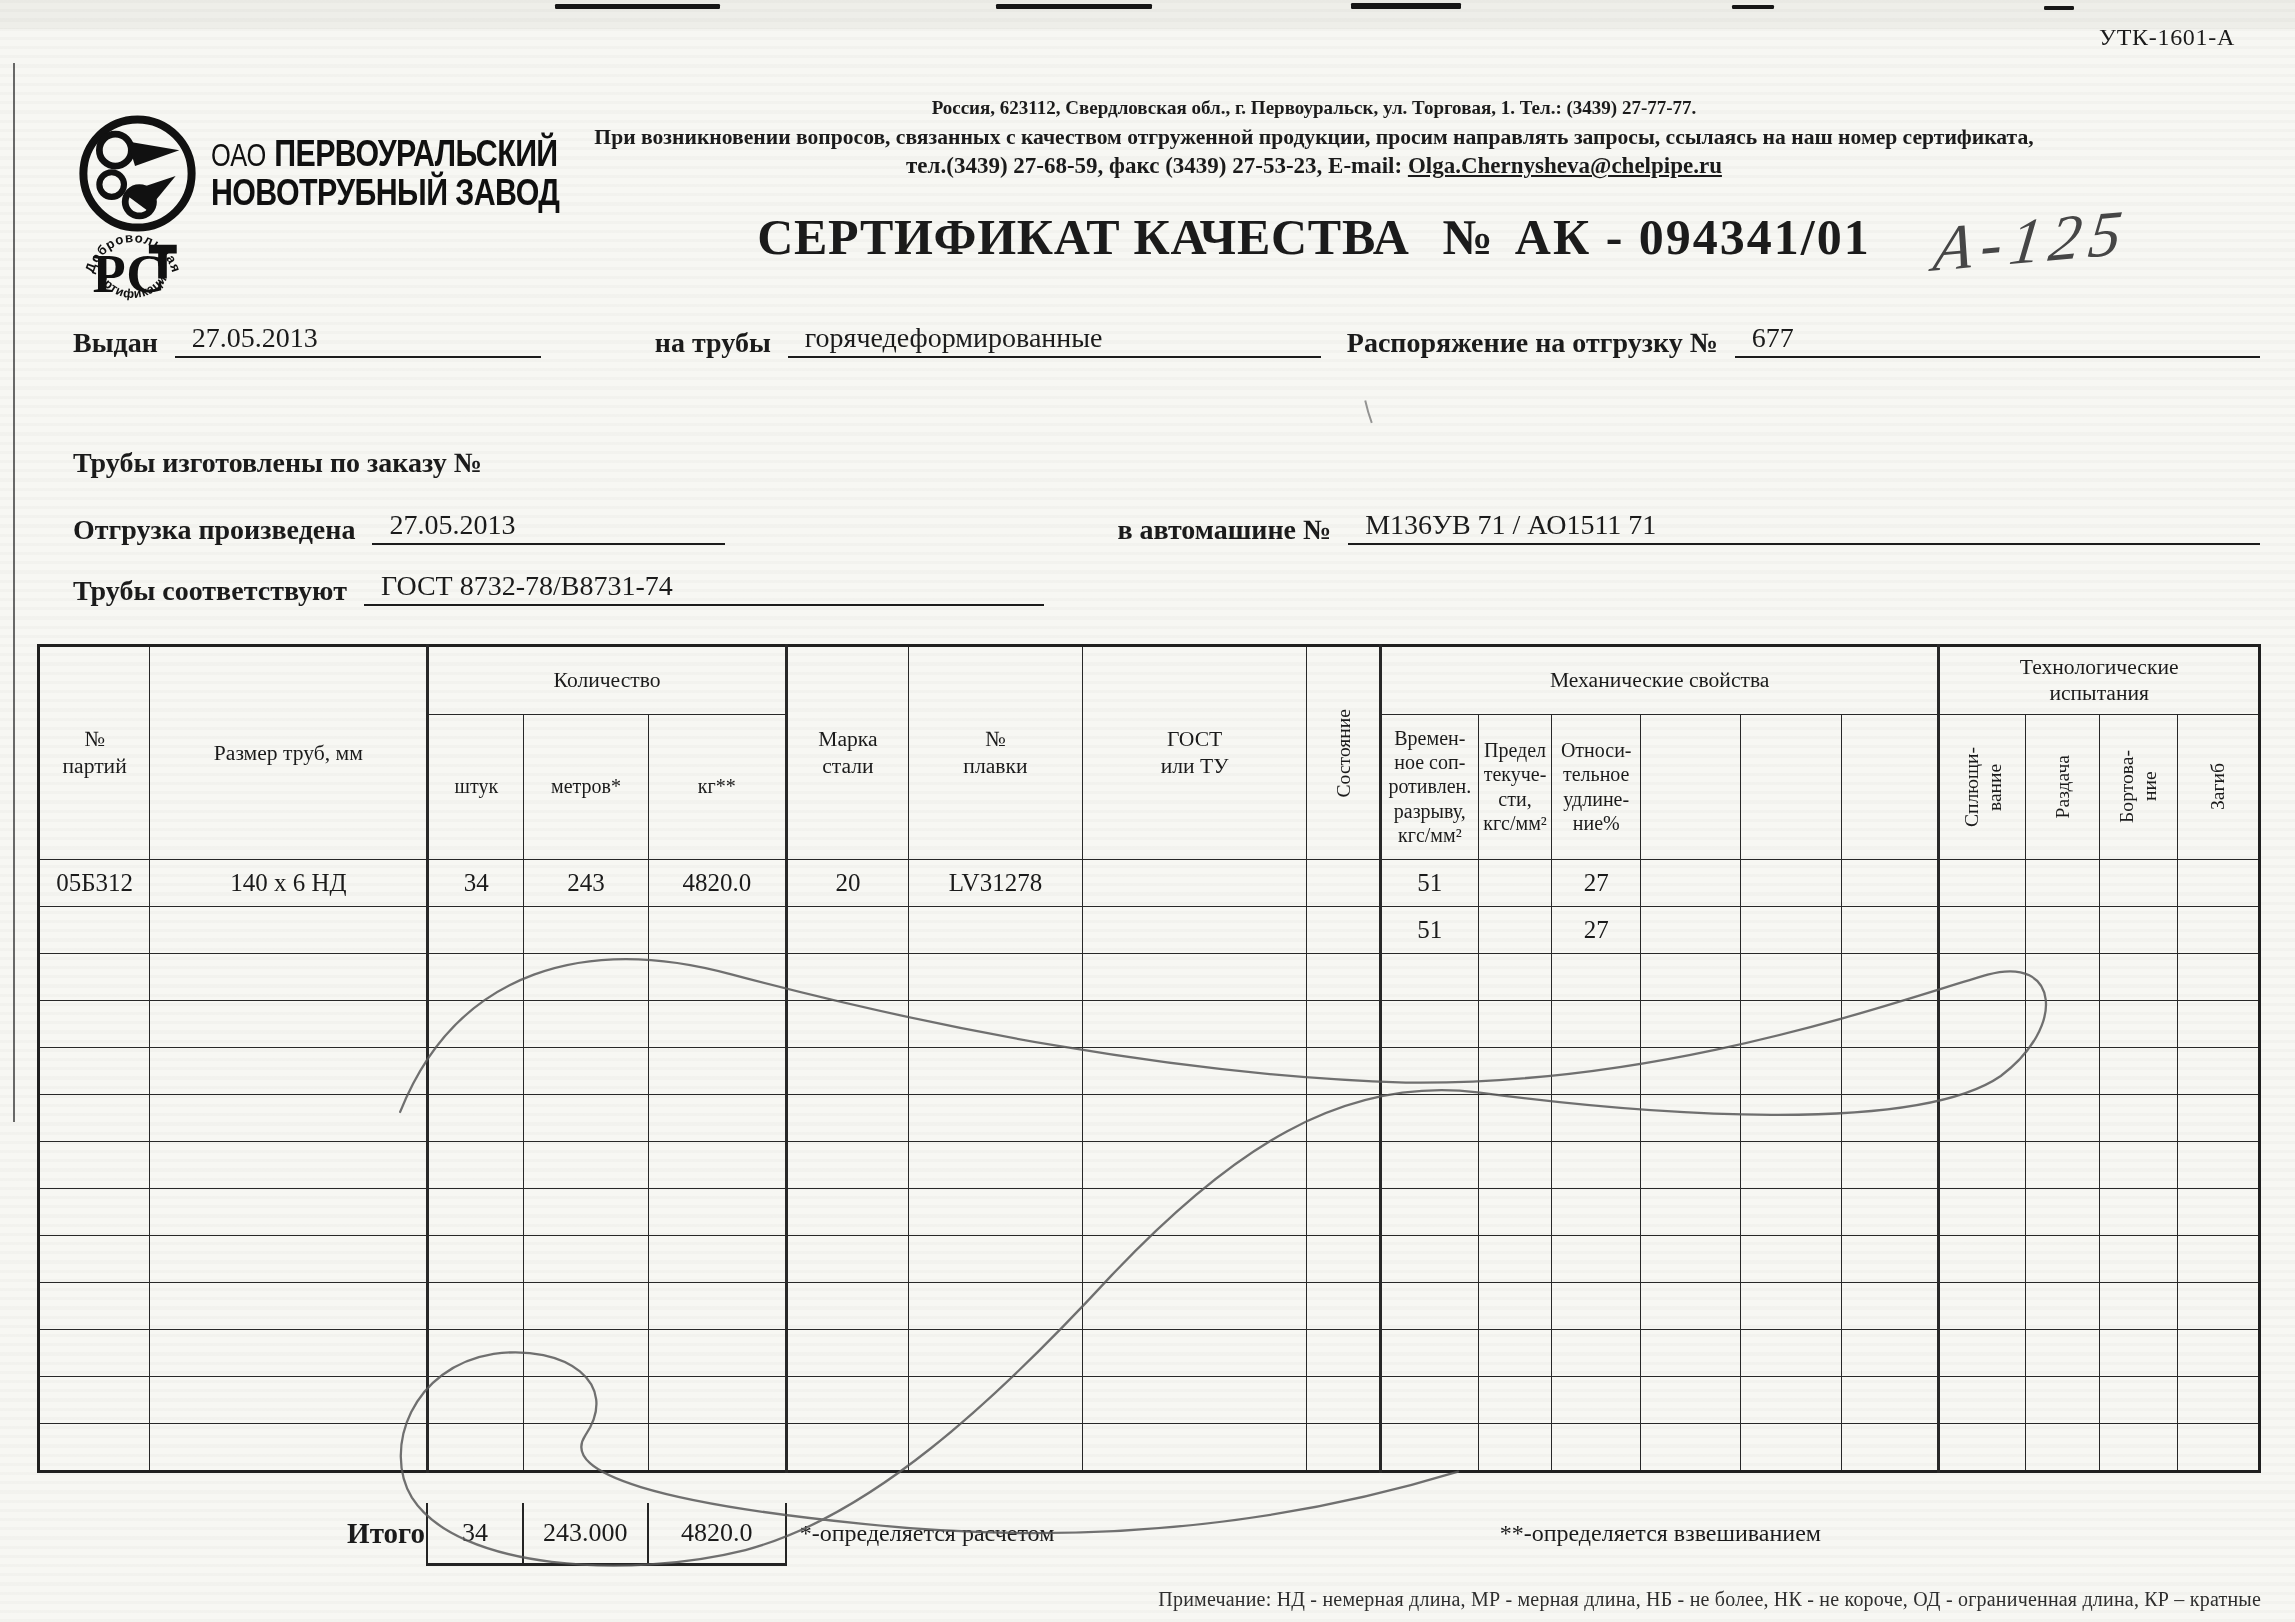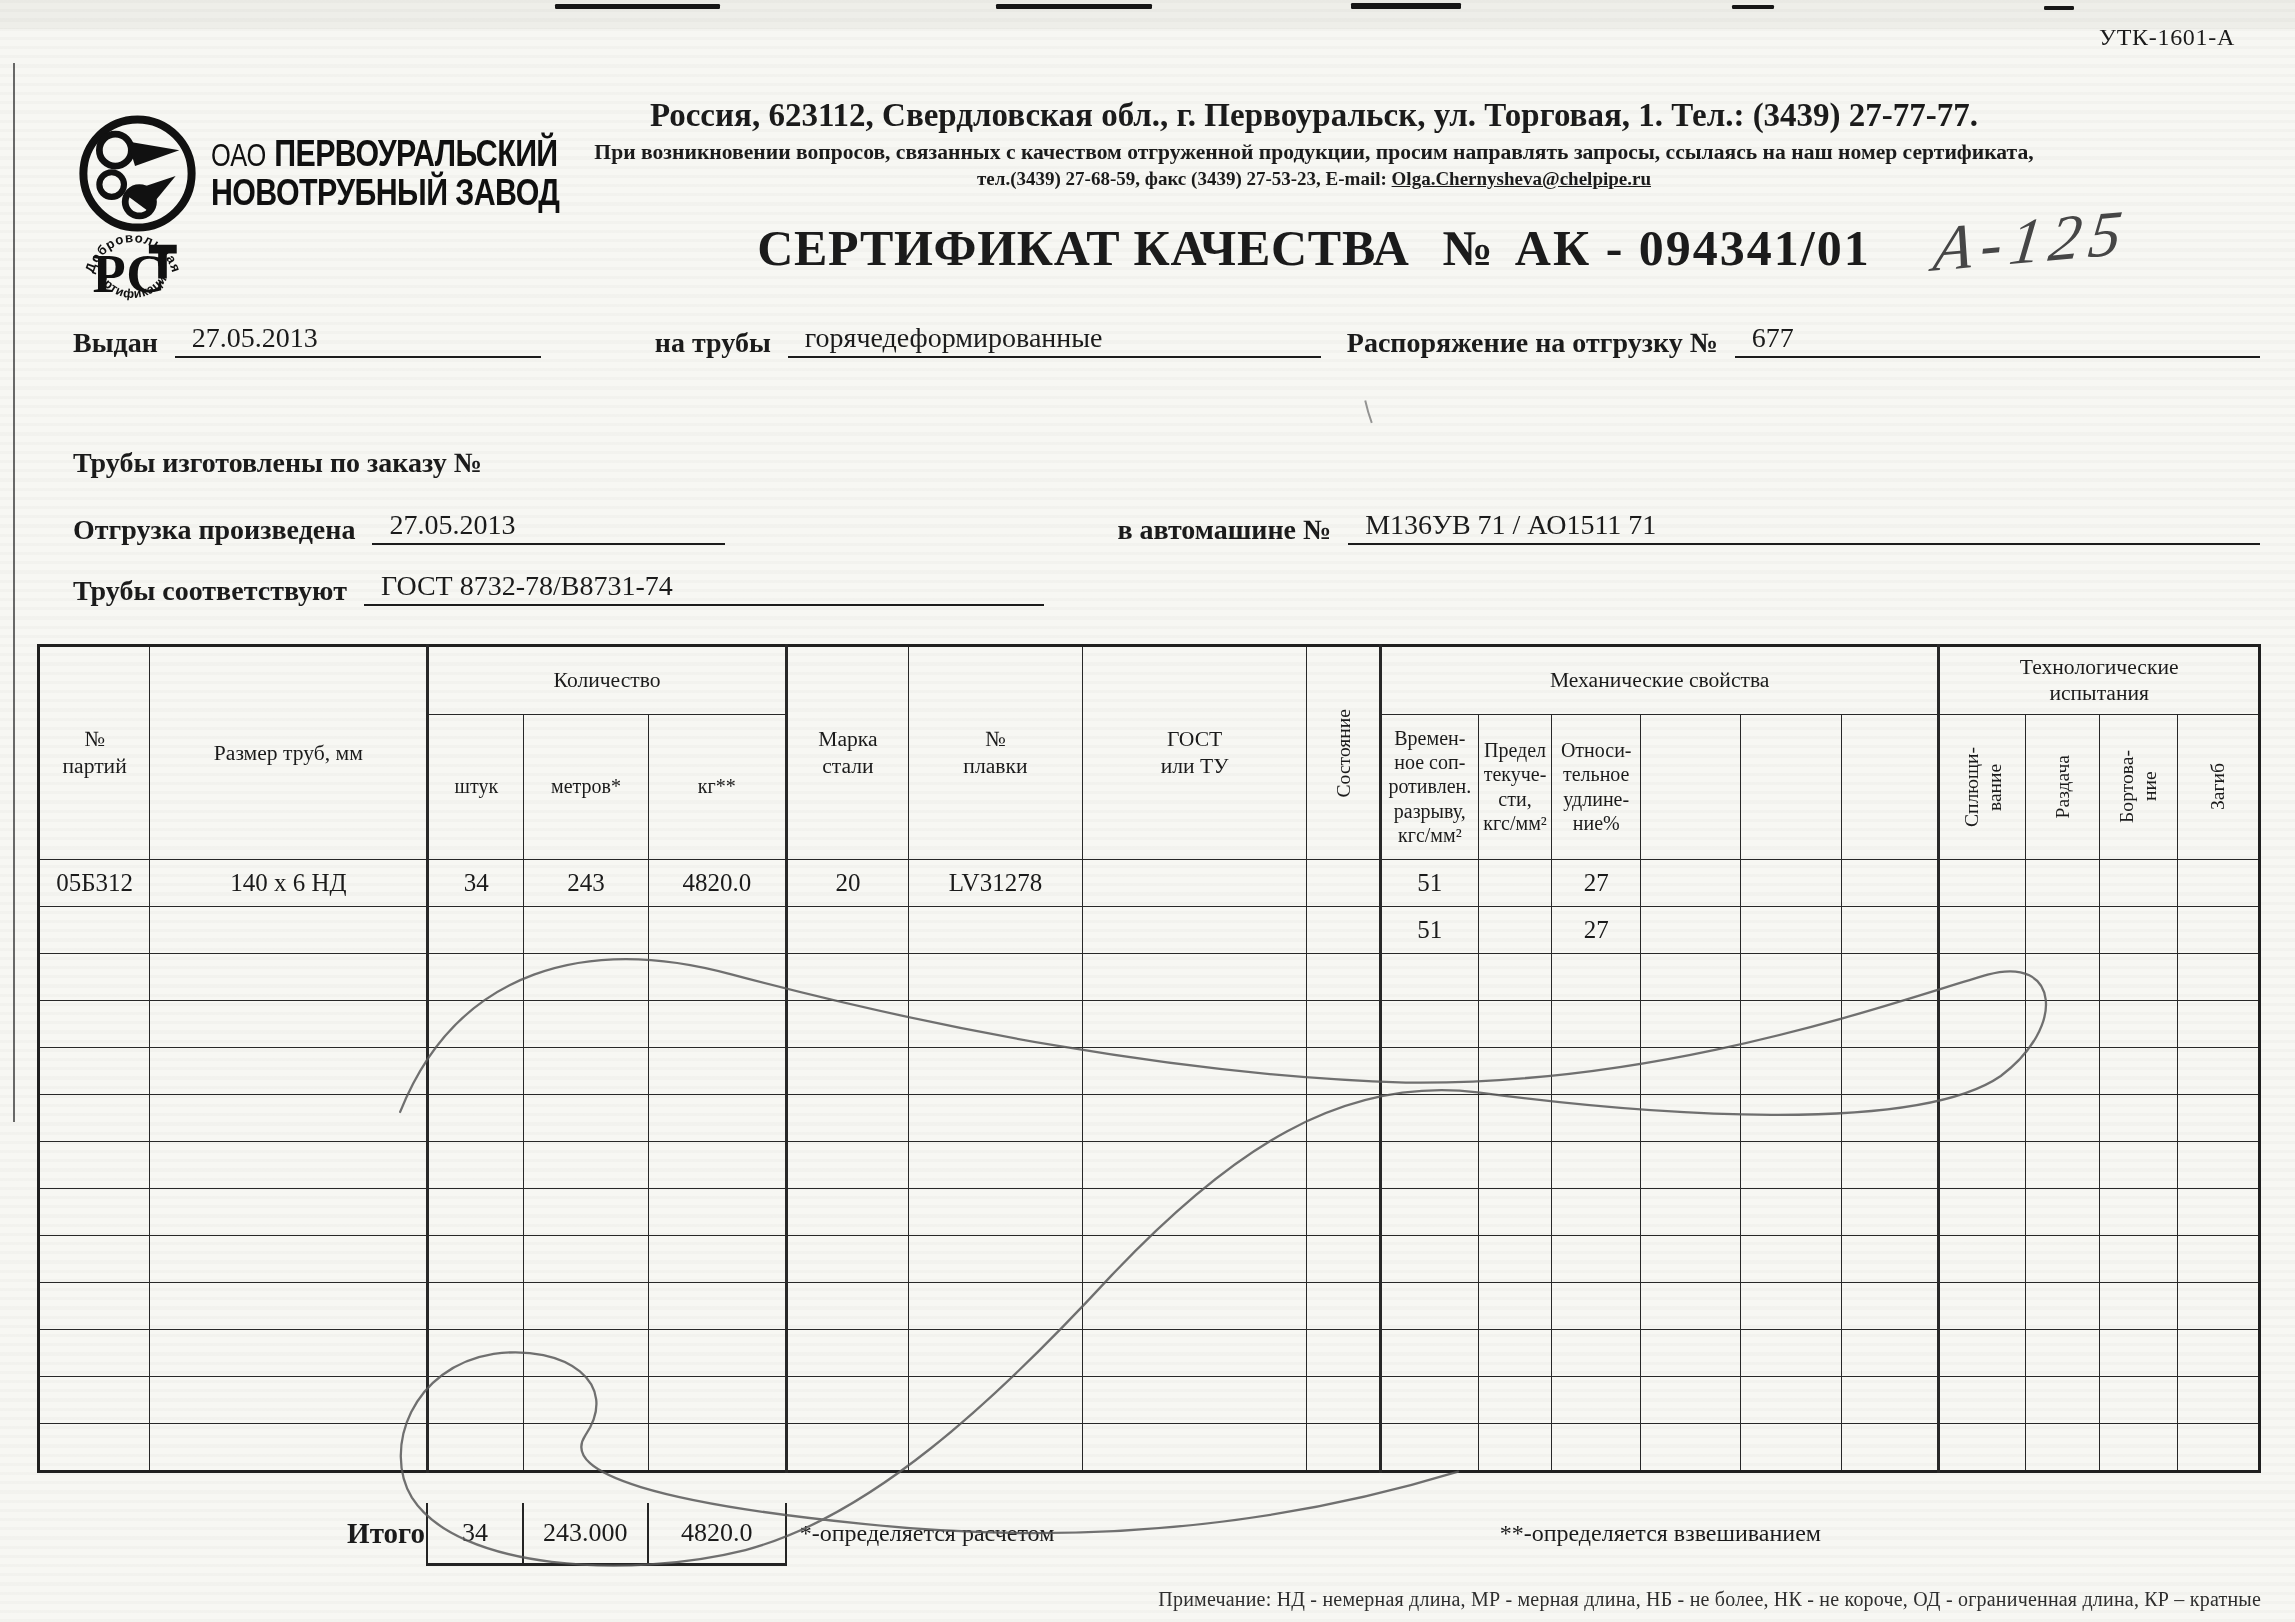--- a/index.html
+++ b/index.html
@@ -16,23 +16,23 @@
   .logo{position:absolute;left:76px;top:112px;display:flex;align-items:center;gap:12px;}
   .logo svg{width:123px;height:123px;flex:none;}
   .logo-text{font-family:"Liberation Sans",sans-serif;transform:scaleX(.82);transform-origin:left center;
     line-height:1.04;white-space:nowrap;color:#101010;}
   .lt{font-size:37px;font-weight:bold;letter-spacing:-0.7px;}
   .oao{font-weight:normal;font-size:31px;letter-spacing:0;}
 
   .rst{position:absolute;left:80px;top:217px;width:106px;height:106px;}
 
   .head-center{position:absolute;left:405px;top:97px;width:1818px;text-align:center;}
-  .h-line1{font-size:33px;font-weight:bold;text-align:center;}
+  .h-line1{font-size:19px;font-weight:bold;text-align:center;}
   .h-line2{font-size:21.6px;font-weight:bold;margin-top:5.9px;}
-  .h-line3{font-size:19px;font-weight:bold;margin-top:3.3px;}
+  .h-line3{font-size:23px;font-weight:bold;margin-top:3.3px;}
   .h-email{text-decoration:underline;}
   .title-line{margin-top:29px;font-size:50px;font-weight:bold;white-space:nowrap;}
   .title-label{letter-spacing:0.7px;}
   .title-no{margin:0 22px 0 33px;}
   .title-number{letter-spacing:2px;}
 
   .handwritten{position:absolute;left:1934px;top:204px;font-size:64px;font-style:italic;color:#464646;
     transform:rotate(-5deg) skewX(-12deg);letter-spacing:7.8px;font-weight:normal;}
 
   .frow{position:absolute;left:73px;right:35px;display:flex;align-items:flex-end;font-size:28px;line-height:1.12;}

